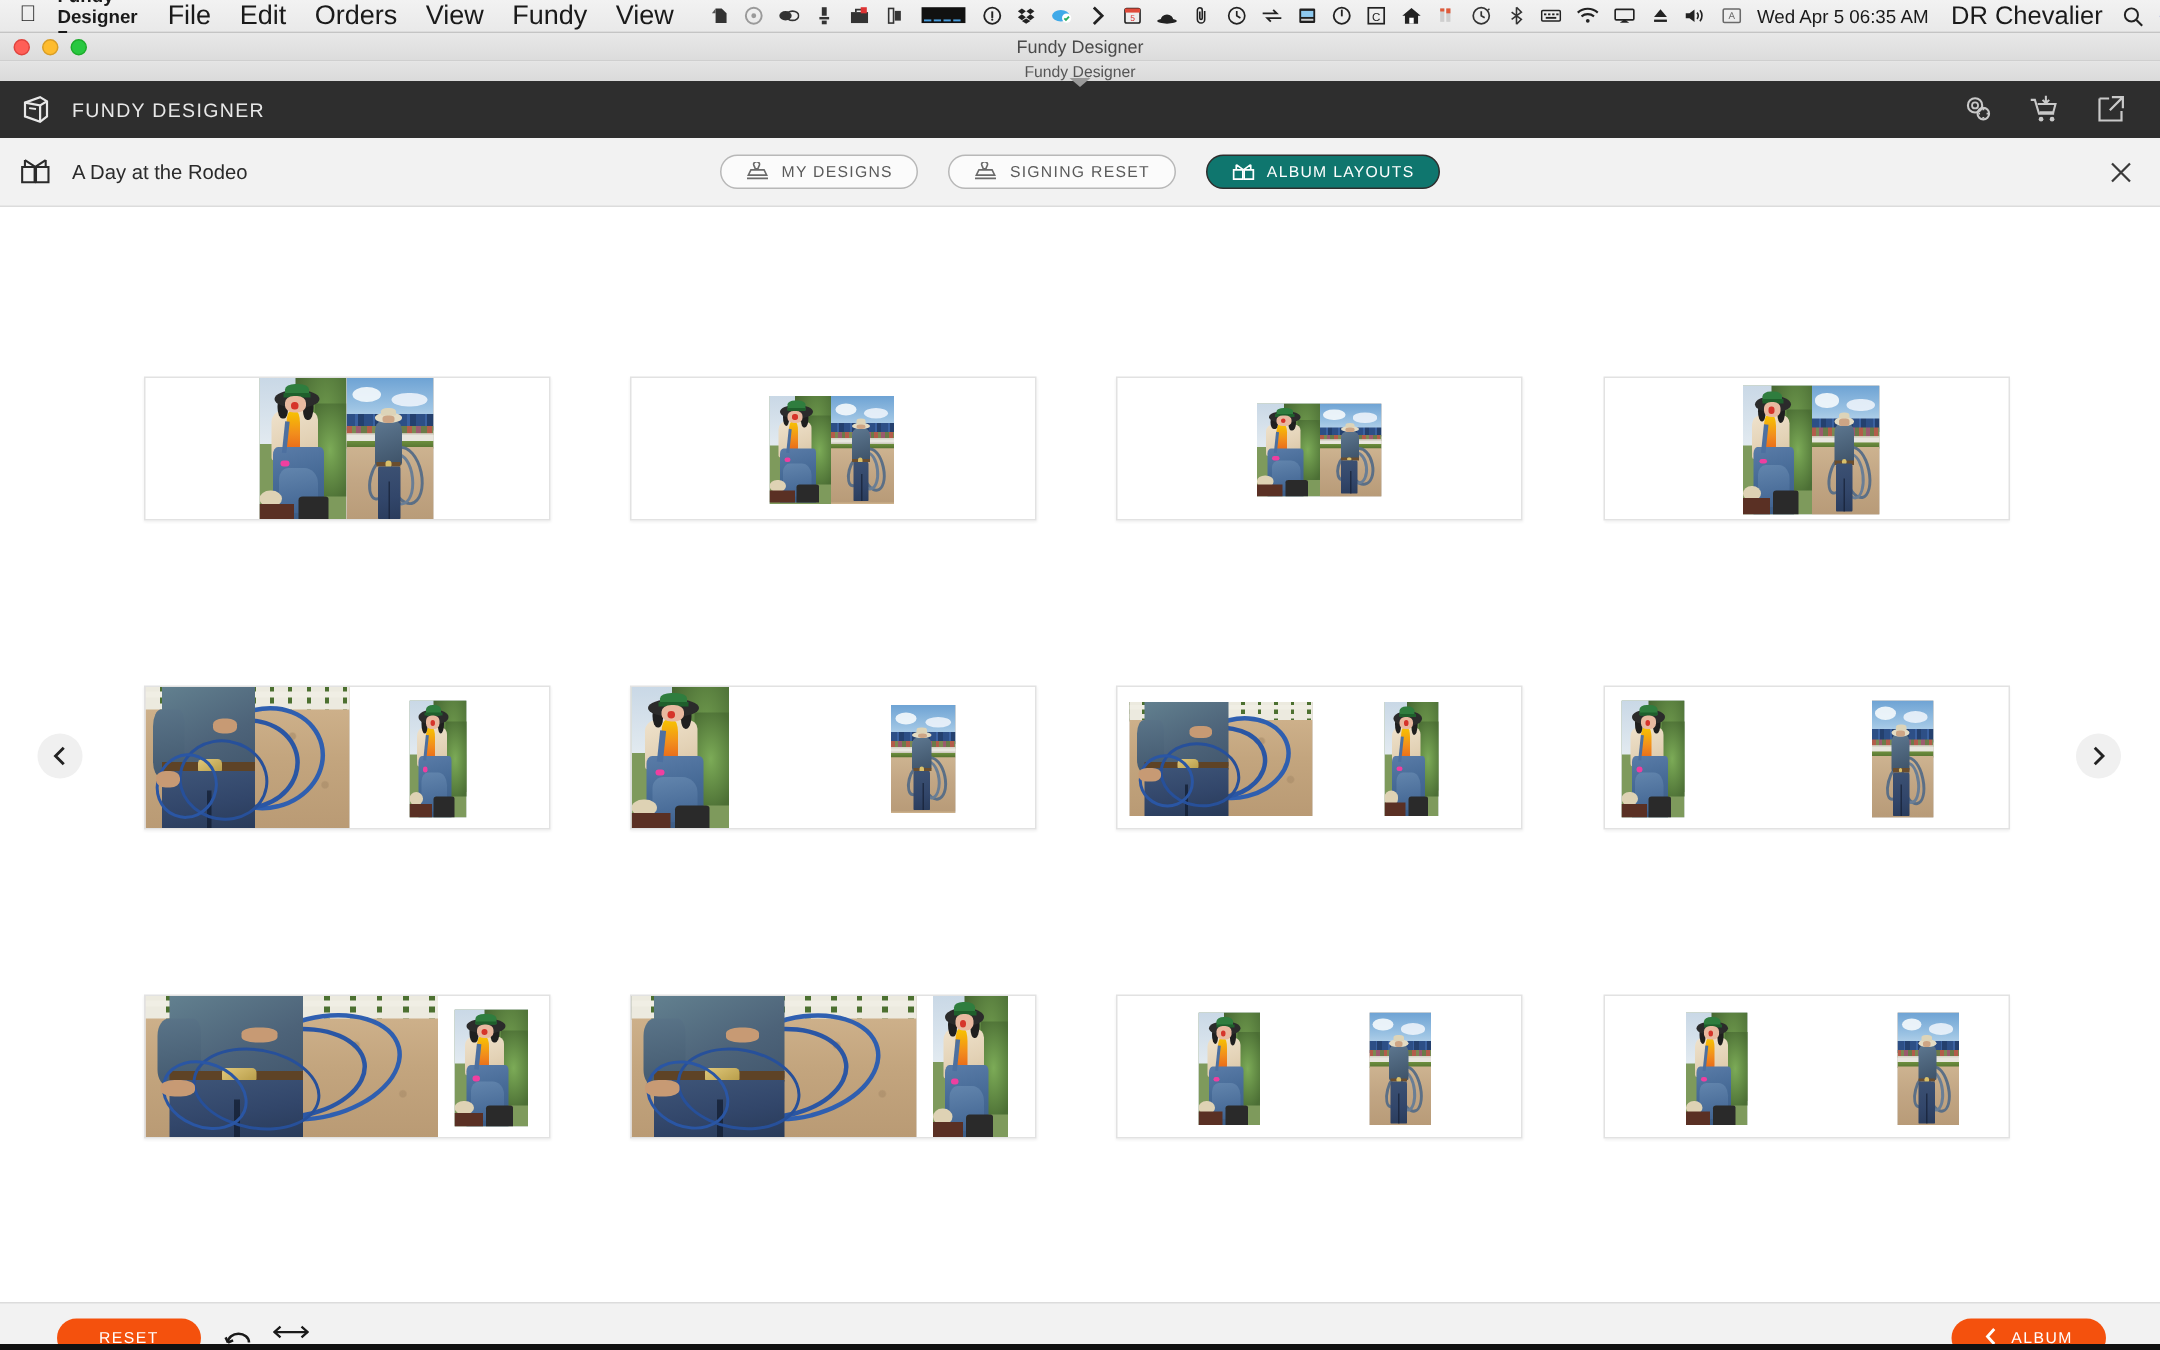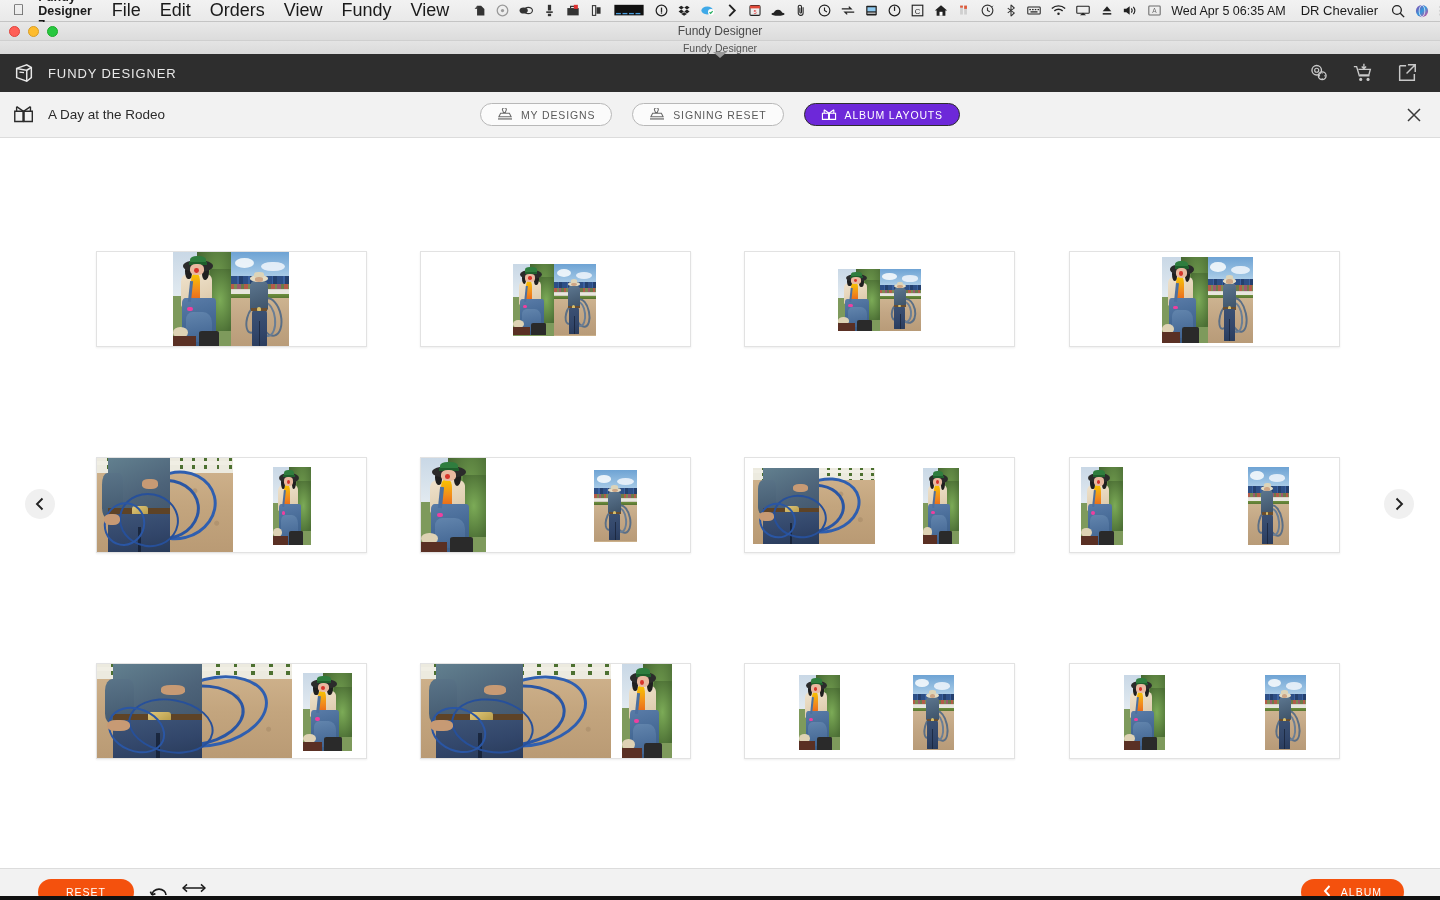--- a/index.html
+++ b/index.html
@@ -31,21 +31,21 @@
     margin-left: auto; display: flex; align-items: center;
     height: 22px; padding-right: 10px;
   }
   .status-icon {
     margin: 0 5px; font-size: 12px; line-height: 1;
     color: #2a2a2a; display: flex; align-items: center;
     justify-content: center; min-width: 13px; height: 16px;
   }
   .status-icon svg { display: block; }
   .clock-text { margin: 0 7px 0 5px; font-size: 12.5px; white-space: nowrap; }
-  .user-text  { margin: 16px 8px; font-size: 13px; white-space: nowrap; }
+  .user-text  { margin: 16px 8px; font-size: 17px; white-space: nowrap; }
 
   
   .win-title {
     position: absolute; top: 22px; left: 0; width: 1440px; height: 19px;
     background: linear-gradient(to bottom, #e8e8e8, #dcdcdc);
     border-bottom: 1px solid #cfcfcf;
     display: flex; align-items: center; justify-content: center;
     font-size: 12px; color: #4a4a4a;
   }
   .traffic {
@@ -101,21 +101,21 @@
     display: flex; justify-content: center; align-items: flex-start; gap: 20px;
   }
   .pill {
     display: inline-flex; align-items: center; gap: 8px;
     height: 23px; padding: 0 16px; border-radius: 12px;
     border: 1px solid #b8b8b8; background: #fbfbfb;
     font-size: 10.5px; letter-spacing: 0.85px; color: #5a5a5a;
     cursor: pointer; white-space: nowrap;
   }
   .pill.active {
-    background: #6d28d9; border-color: #2e2e2e; color: #ffffff;
+    background: #0f766e; border-color: #2e2e2e; color: #ffffff;
   }
   .pill svg { display: block; }
   .close-x {
     margin-left: auto; margin-right: 17px;
     width: 18px; height: 18px; cursor: pointer;
     display: flex; align-items: center; justify-content: center;
   }
 
   
   .canvas {

